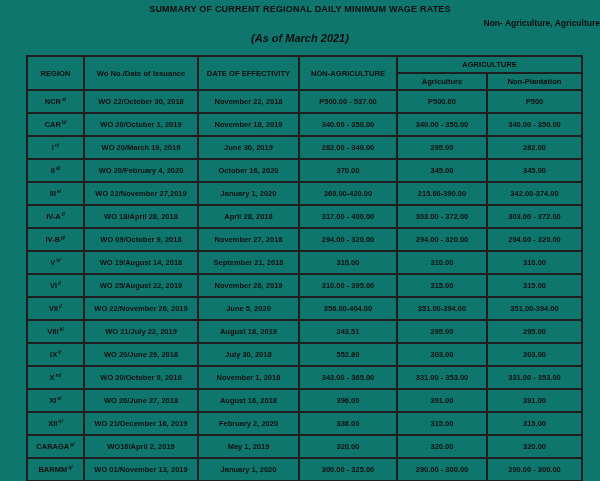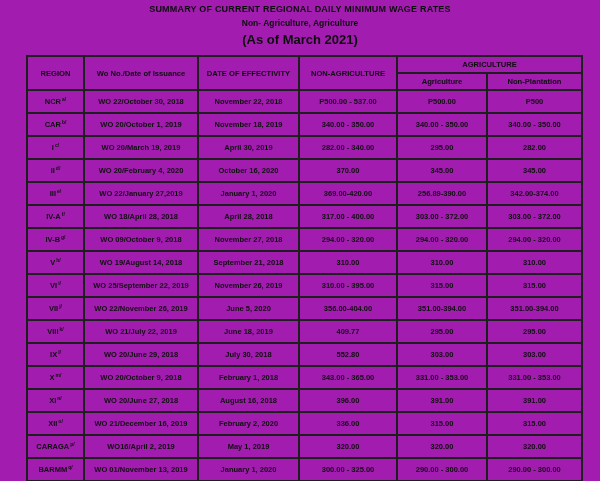--- a/index.html
+++ b/index.html
@@ -4,21 +4,21 @@
 <style>
   html, body {
     margin: 0;
     padding: 0;
     background: #ffffff;
   }
   .page {
     position: relative;
     width: 600px;
     height: 481px;
-    background: #a21caf;
+    background: #0f766e;
     font-family: "Liberation Sans", sans-serif;
     color: #111;
     overflow: hidden;
   }
   .title-block {
     position: absolute;
     top: 4px;
     left: 0;
     width: 100%;
     text-align: center;
@@ -26,25 +26,27 @@
   }
   .title-line1 {
     font-size: 9px;
     letter-spacing: 0.2px;
     color: #0d0d0d;
   }
   .title-line2 {
     font-size: 8.5px;
     margin-top: 4px;
     color: #0d0d0d;
+    text-align: right;
   }
   .title-line3 {
-    font-size: 13px;
+    font-size: 11px;
     margin-top: 4px;
     color: #0d0d0d;
+    font-style: italic;
   }
   table.wage-table {
     position: absolute;
     left: 26px;
     top: 55px;
     width: 555px;
     border-collapse: collapse;
     table-layout: fixed;
   }
   .wage-table th, .wage-table td {
@@ -119,39 +121,39 @@
           <td>CAR<sup>b/</sup></td>
           <td>WO 20/October 1, 2019</td>
           <td>November 18, 2019</td>
           <td>340.00 - 350.00</td>
           <td>340.00 - 350.00</td>
           <td>340.00 - 350.00</td>
         </tr>
         <tr>
           <td>I<sup>c/</sup></td>
           <td>WO 20/March 19, 2019</td>
-          <td>April 30, 2019</td>
+          <td>June 30, 2019</td>
           <td>282.00 - 340.00</td>
           <td>295.00</td>
           <td>282.00</td>
         </tr>
         <tr>
           <td>II<sup>d/</sup></td>
           <td>WO 20/February 4, 2020</td>
           <td>October 16, 2020</td>
           <td>370.00</td>
           <td>345.00</td>
           <td>345.00</td>
         </tr>
         <tr>
           <td>III<sup>e/</sup></td>
-          <td>WO 22/January 27,2019</td>
+          <td>WO 22/November 27,2019</td>
           <td>January 1, 2020</td>
           <td>369.00-420.00</td>
-          <td>256.89-390.00</td>
+          <td>215.66-390.00</td>
           <td>342.00-374.00</td>
         </tr>
         <tr>
           <td>IV-A<sup>f/</sup></td>
           <td>WO 18/April 28, 2018</td>
           <td>April 28, 2018</td>
           <td>317.00 - 400.00</td>
           <td>303.00 - 372.00</td>
           <td>303.00 - 372.00</td>
         </tr>
@@ -166,54 +168,54 @@
         <tr>
           <td>V<sup>h/</sup></td>
           <td>WO 19/August 14, 2018</td>
           <td>September 21, 2018</td>
           <td>310.00</td>
           <td>310.00</td>
           <td>310.00</td>
         </tr>
         <tr>
           <td>VI<sup>i/</sup></td>
-          <td>WO 25/September 22, 2019</td>
+          <td>WO 25/August 22, 2019</td>
           <td>November 26, 2019</td>
           <td>310.00 - 395.00</td>
           <td>315.00</td>
           <td>315.00</td>
         </tr>
         <tr>
           <td>VII<sup>j/</sup></td>
           <td>WO 22/November 26, 2019</td>
           <td>June 5, 2020</td>
           <td>356.00-404.00</td>
           <td>351.00-394.00</td>
           <td>351.00-394.00</td>
         </tr>
         <tr>
           <td>VIII<sup>k/</sup></td>
           <td>WO 21/July 22, 2019</td>
-          <td>June 18, 2019</td>
-          <td>409.77</td>
+          <td>August 18, 2019</td>
+          <td>243.51</td>
           <td>295.00</td>
           <td>295.00</td>
         </tr>
         <tr>
           <td>IX<sup>l/</sup></td>
           <td>WO 20/June 29, 2018</td>
           <td>July 30, 2018</td>
           <td>552.80</td>
           <td>303.00</td>
           <td>303.00</td>
         </tr>
         <tr>
           <td>X<sup>m/</sup></td>
           <td>WO 20/October 9, 2018</td>
-          <td>February 1, 2018</td>
+          <td>November 1, 2018</td>
           <td>343.00 - 365.00</td>
           <td>331.00 - 353.00</td>
           <td>331.00 - 353.00</td>
         </tr>
         <tr>
           <td>XI<sup>n/</sup></td>
           <td>WO 20/June 27, 2018</td>
           <td>August 16, 2018</td>
           <td>396.00</td>
           <td>391.00</td>

